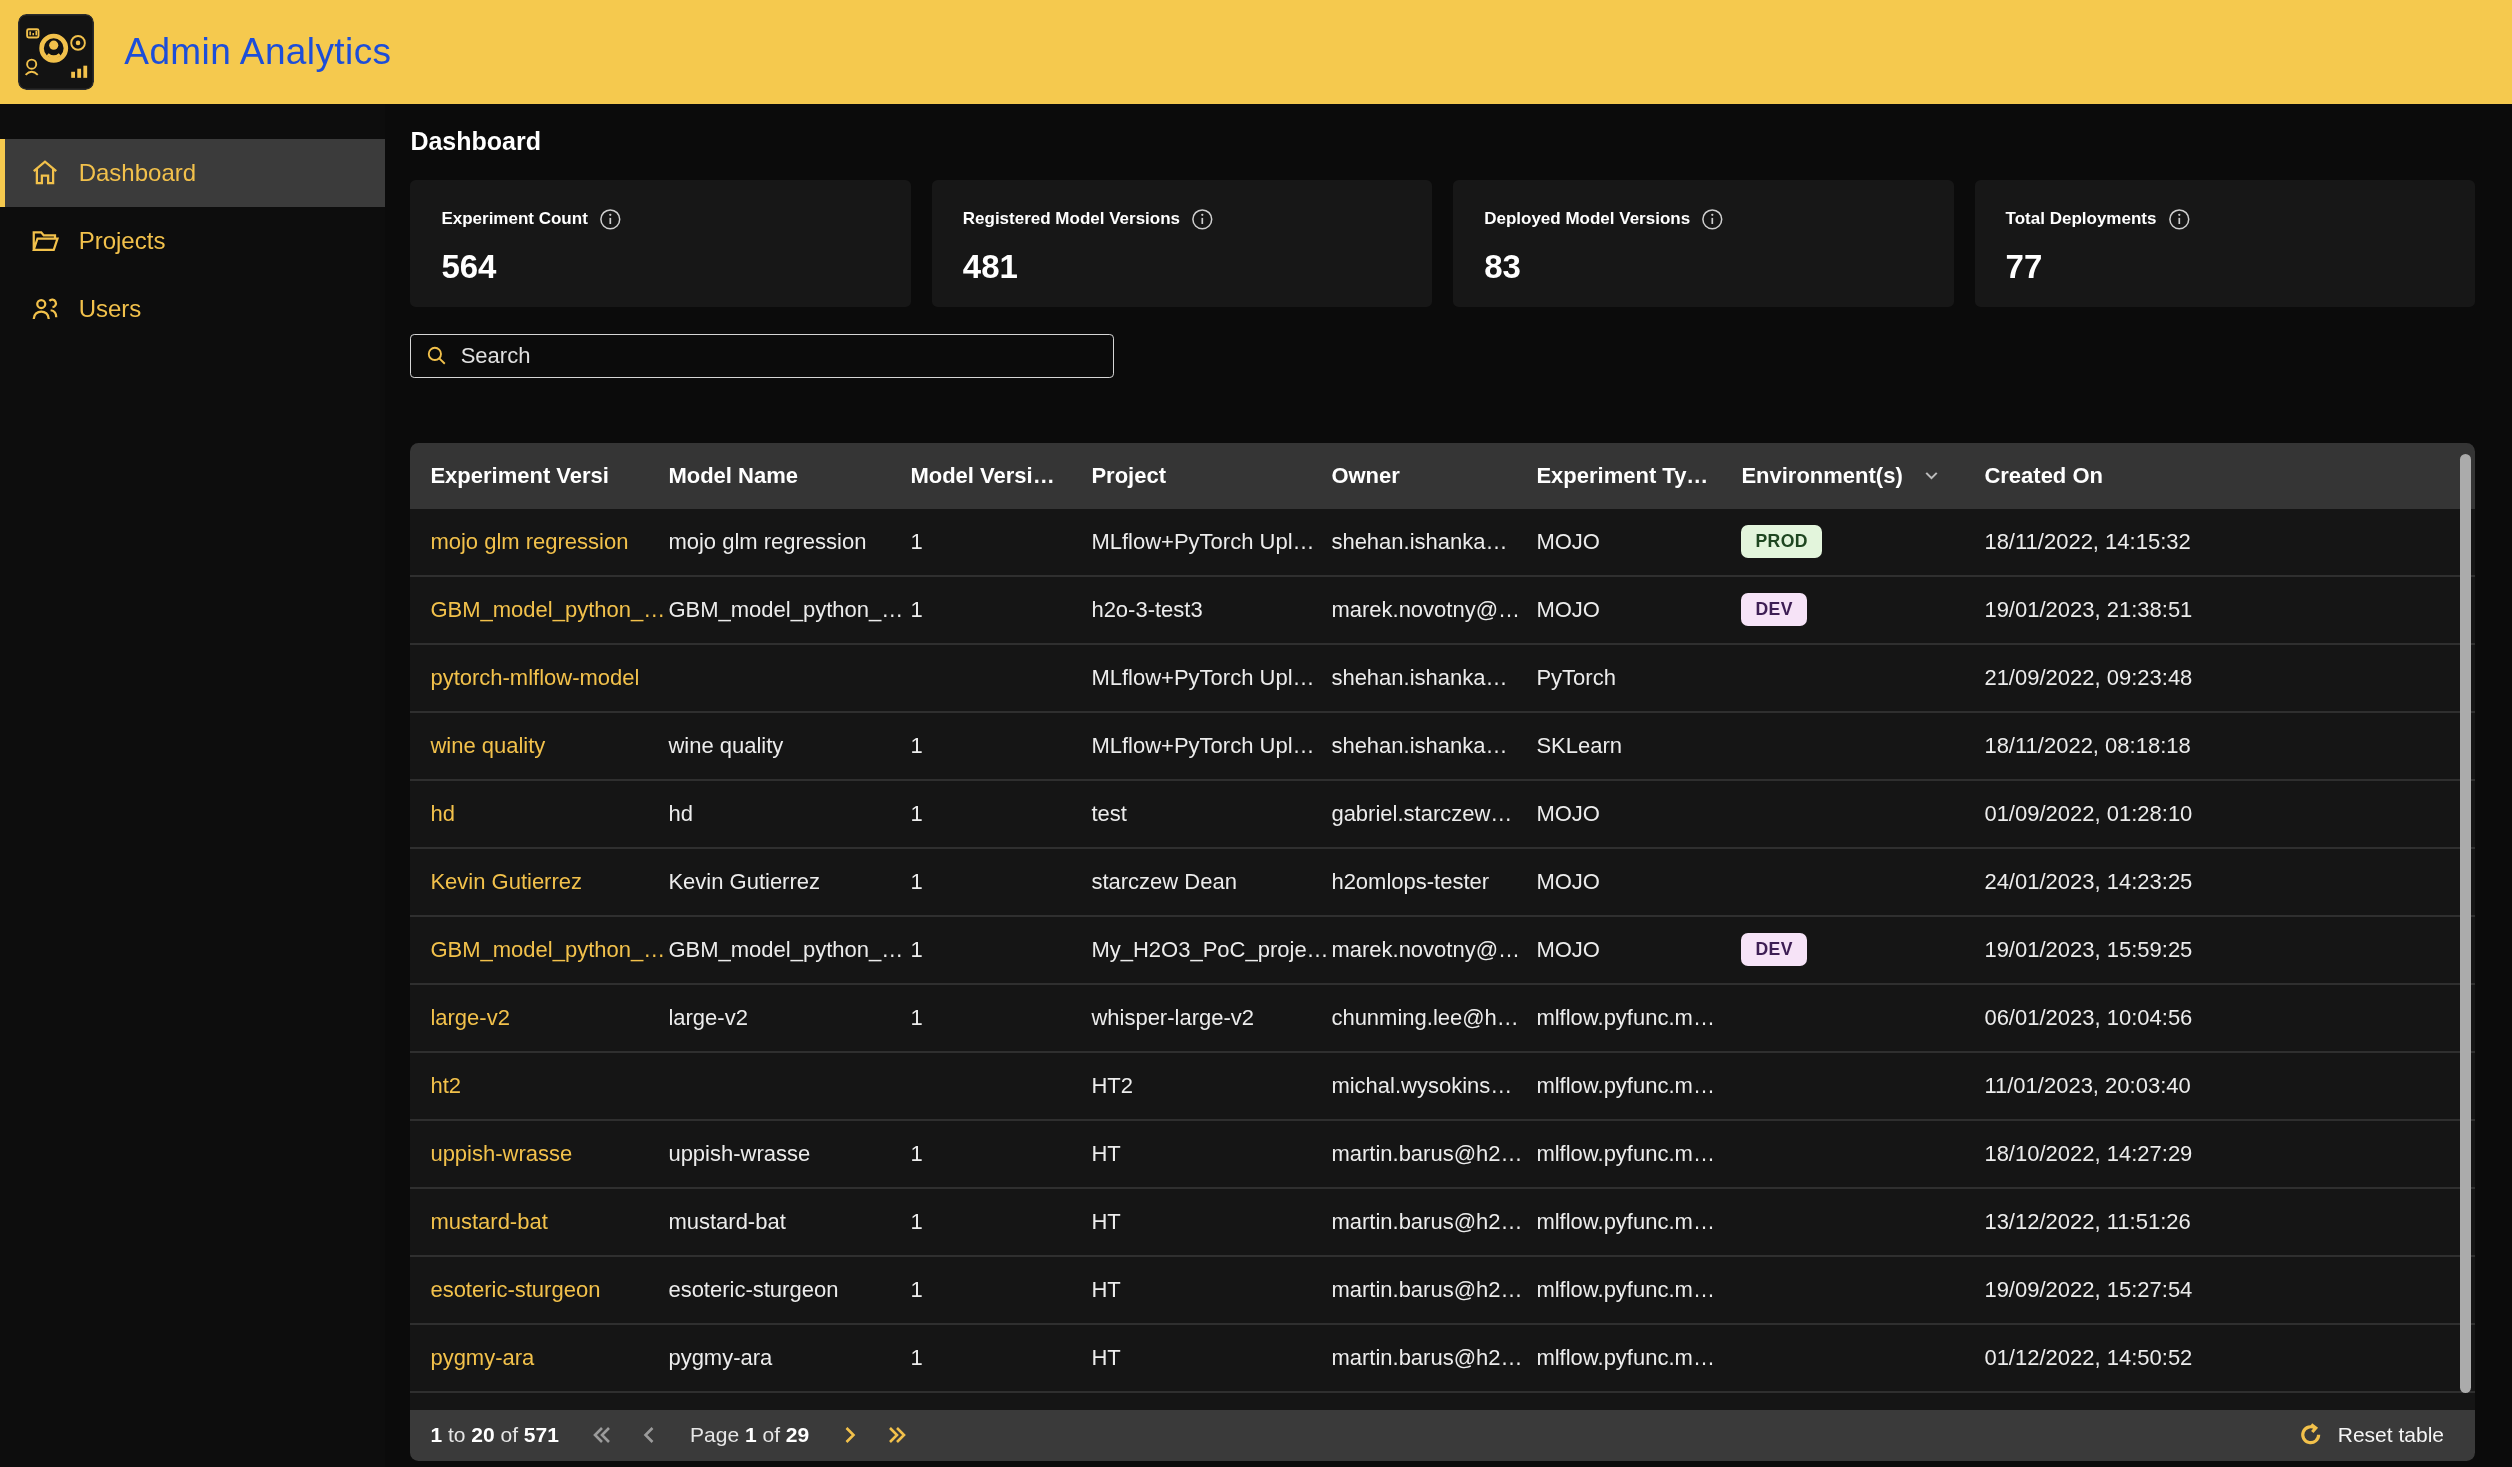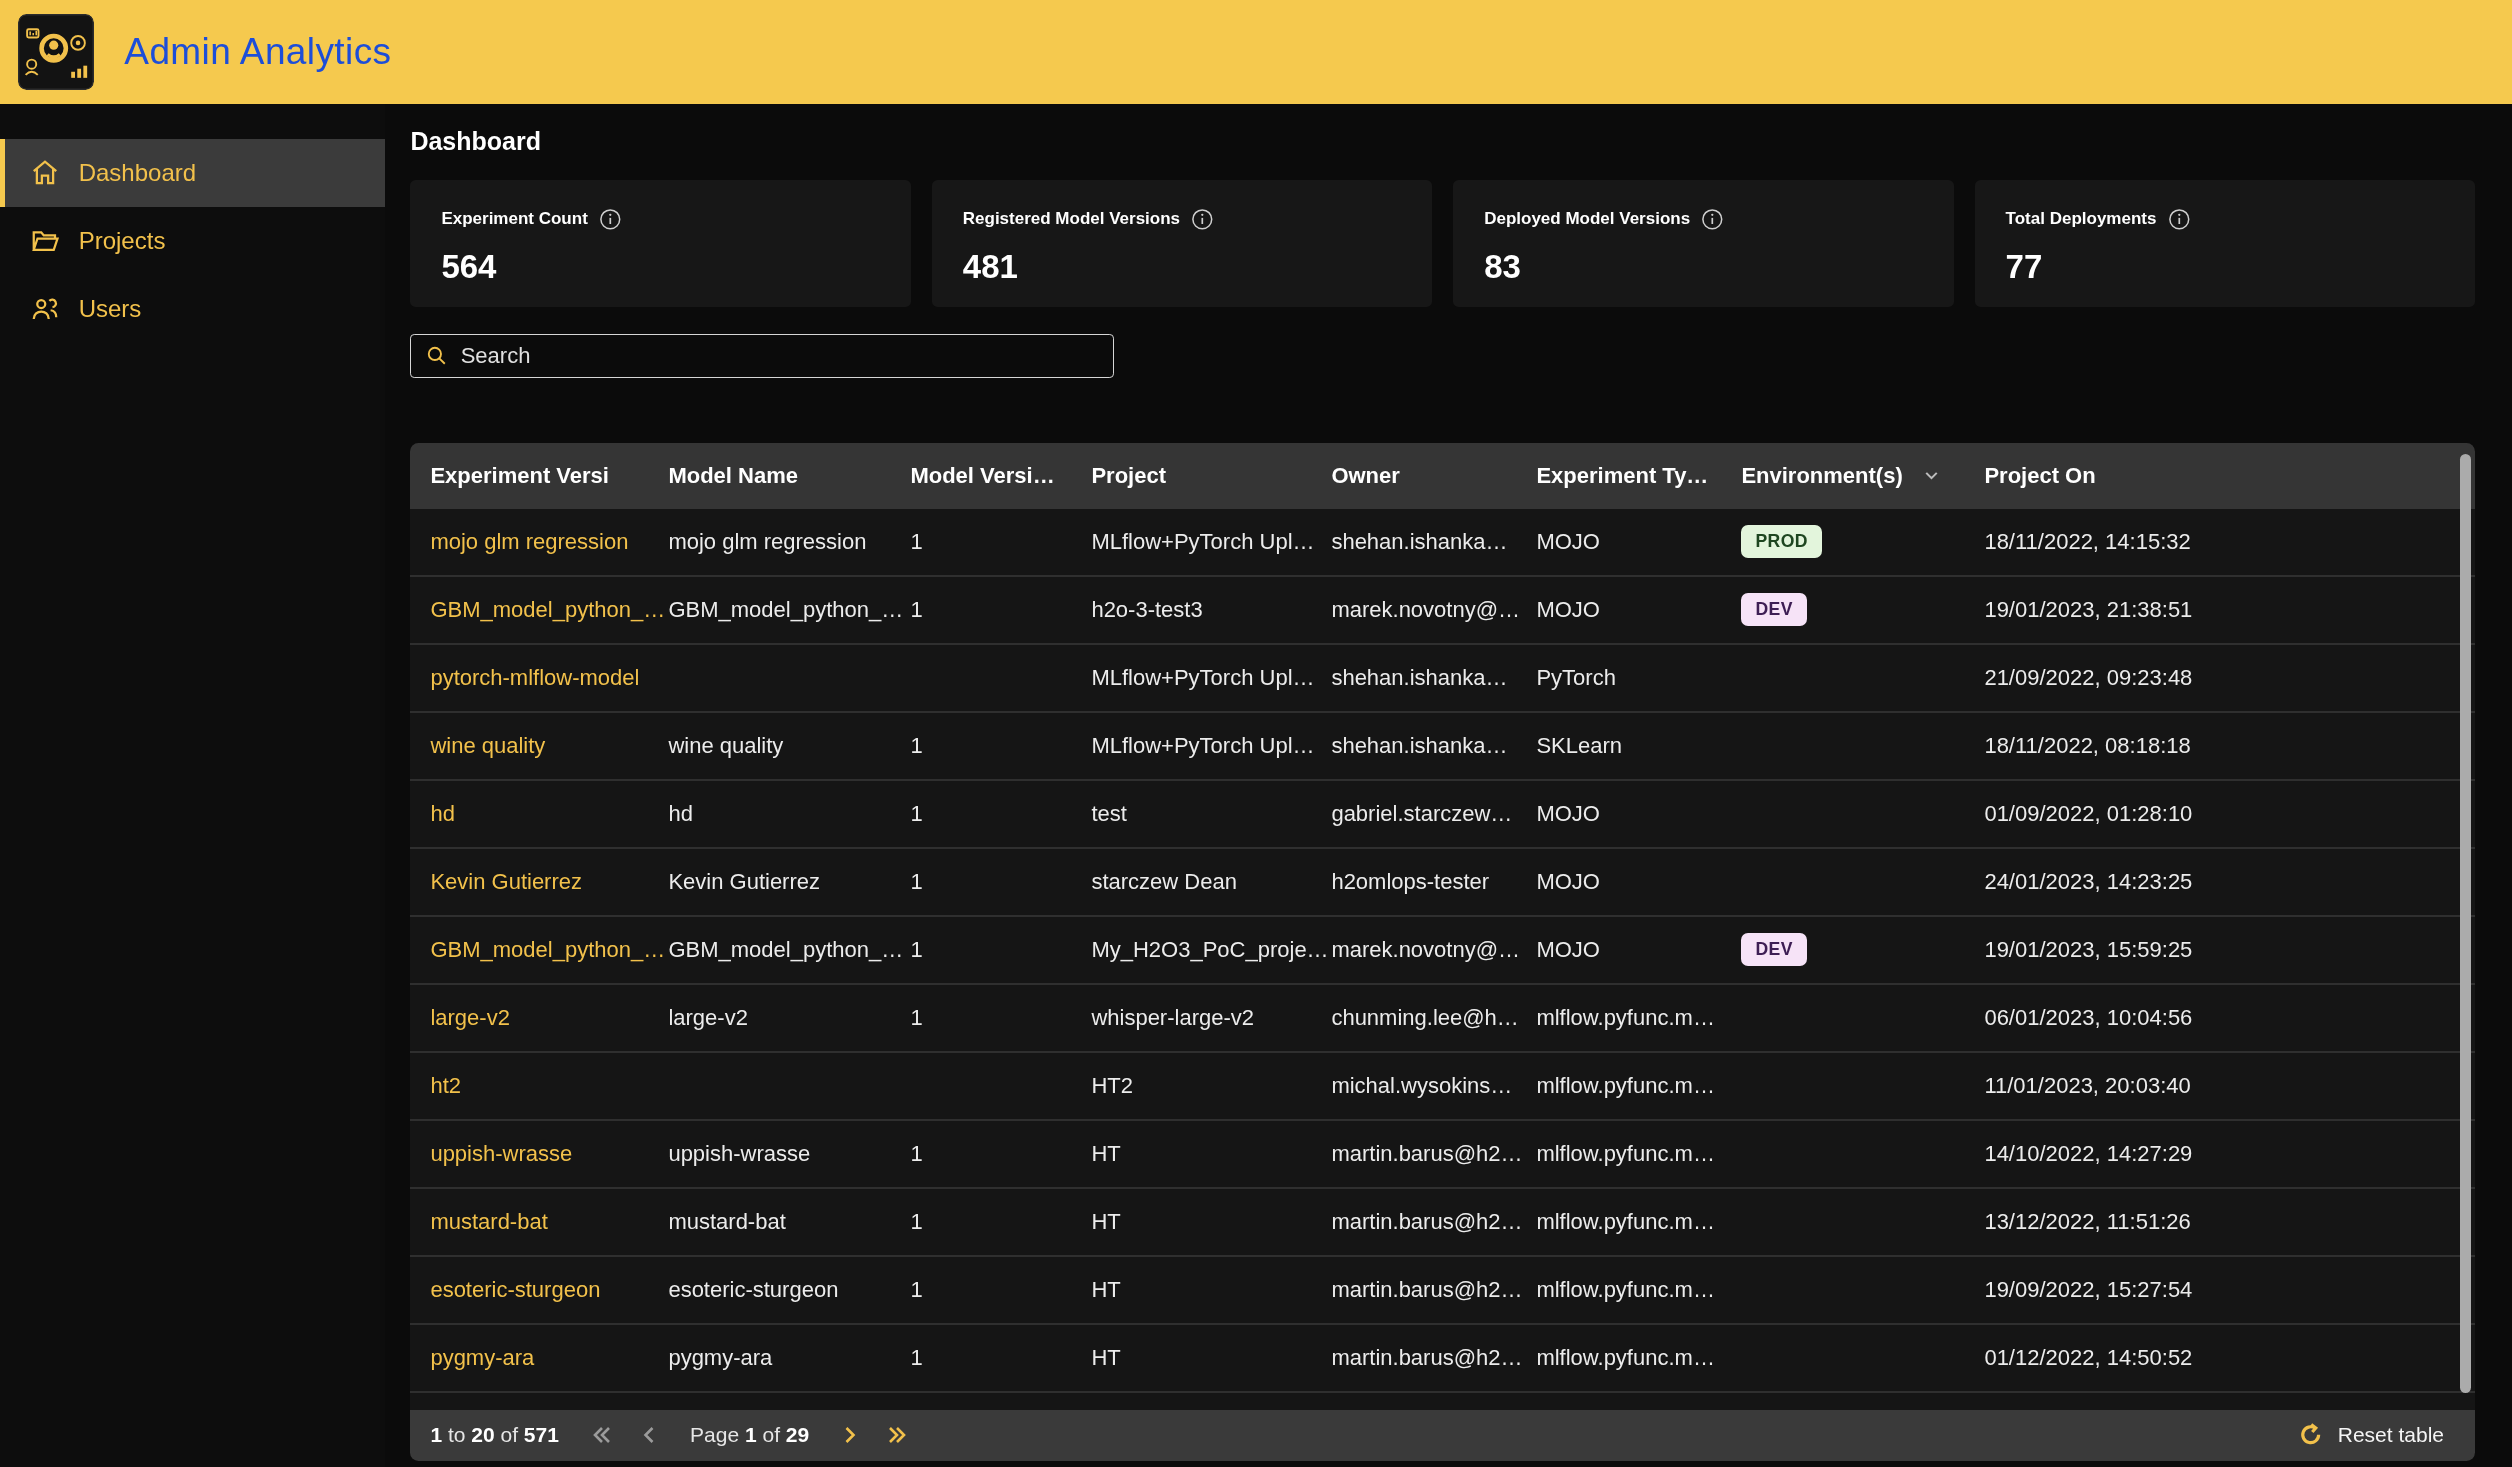--- a/index.html
+++ b/index.html
@@ -227,21 +227,21 @@
         <div class="th">Model Versi…</div>
         <div class="th">Project</div>
         <div class="th">Owner</div>
         <div class="th">Experiment Ty…</div>
         <div class="th">
           <span>Environment(s)</span>
           <svg viewBox="0 0 24 24">
               <polyline points="6 9 12 15 18 9"></polyline>
             </svg>
         </div>
-        <div class="th">Project On</div>
+        <div class="th">Created On</div>
       </div>
 
       <div class="tbody">
   <div class="trow tgrid">
     <div class="cell"><span class="exp-link">mojo glm regression</span></div>
     <div class="cell">mojo glm regression</div>
     <div class="cell">1</div>
     <div class="cell">MLflow+PyTorch Upl…</div>
     <div class="cell">shehan.ishanka…</div>
     <div class="cell">MOJO</div>
@@ -338,21 +338,21 @@
   </div>
 
   <div class="trow tgrid">
     <div class="cell"><span class="exp-link">uppish-wrasse</span></div>
     <div class="cell">uppish-wrasse</div>
     <div class="cell">1</div>
     <div class="cell">HT</div>
     <div class="cell">martin.barus@h2…</div>
     <div class="cell">mlflow.pyfunc.m…</div>
     <div class="cell"></div>
-    <div class="cell">14/10/2022, 14:27:29</div>
+    <div class="cell">18/10/2022, 14:27:29</div>
   </div>
 
   <div class="trow tgrid">
     <div class="cell"><span class="exp-link">mustard-bat</span></div>
     <div class="cell">mustard-bat</div>
     <div class="cell">1</div>
     <div class="cell">HT</div>
     <div class="cell">martin.barus@h2…</div>
     <div class="cell">mlflow.pyfunc.m…</div>
     <div class="cell"></div>

